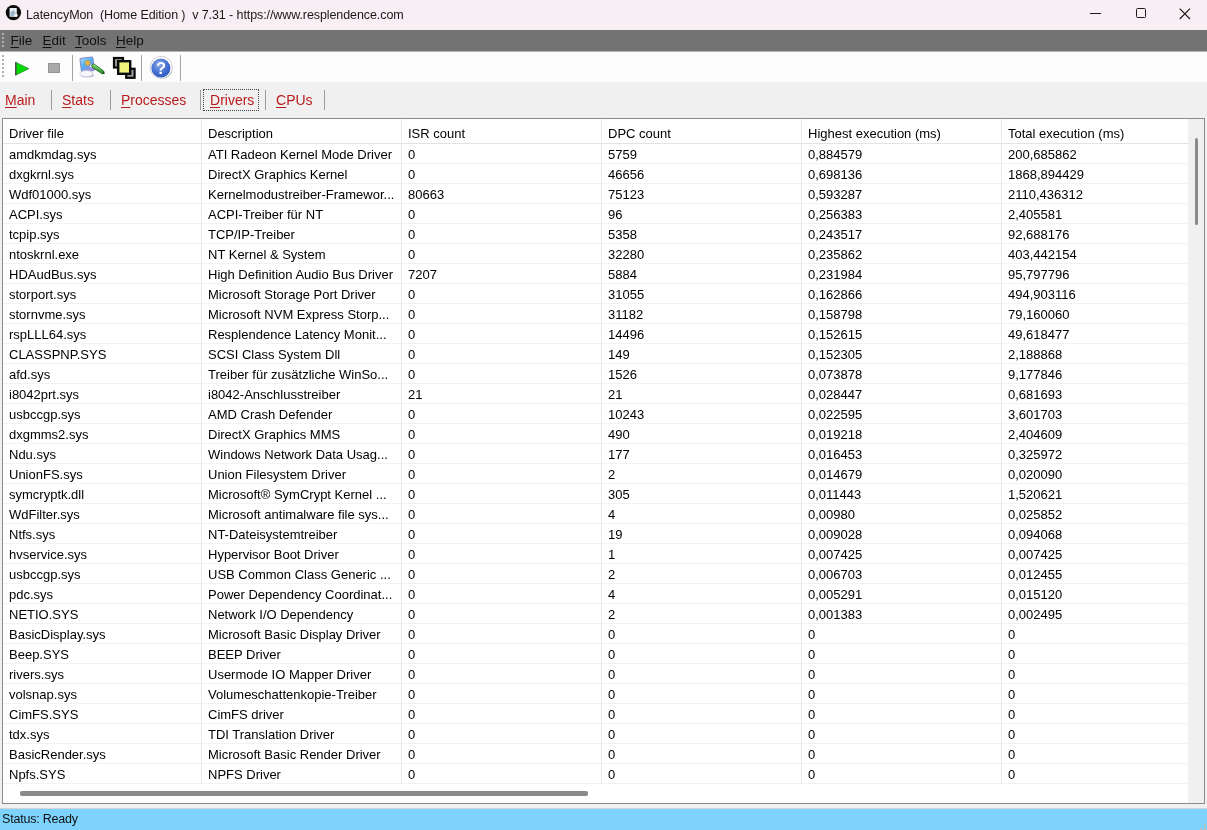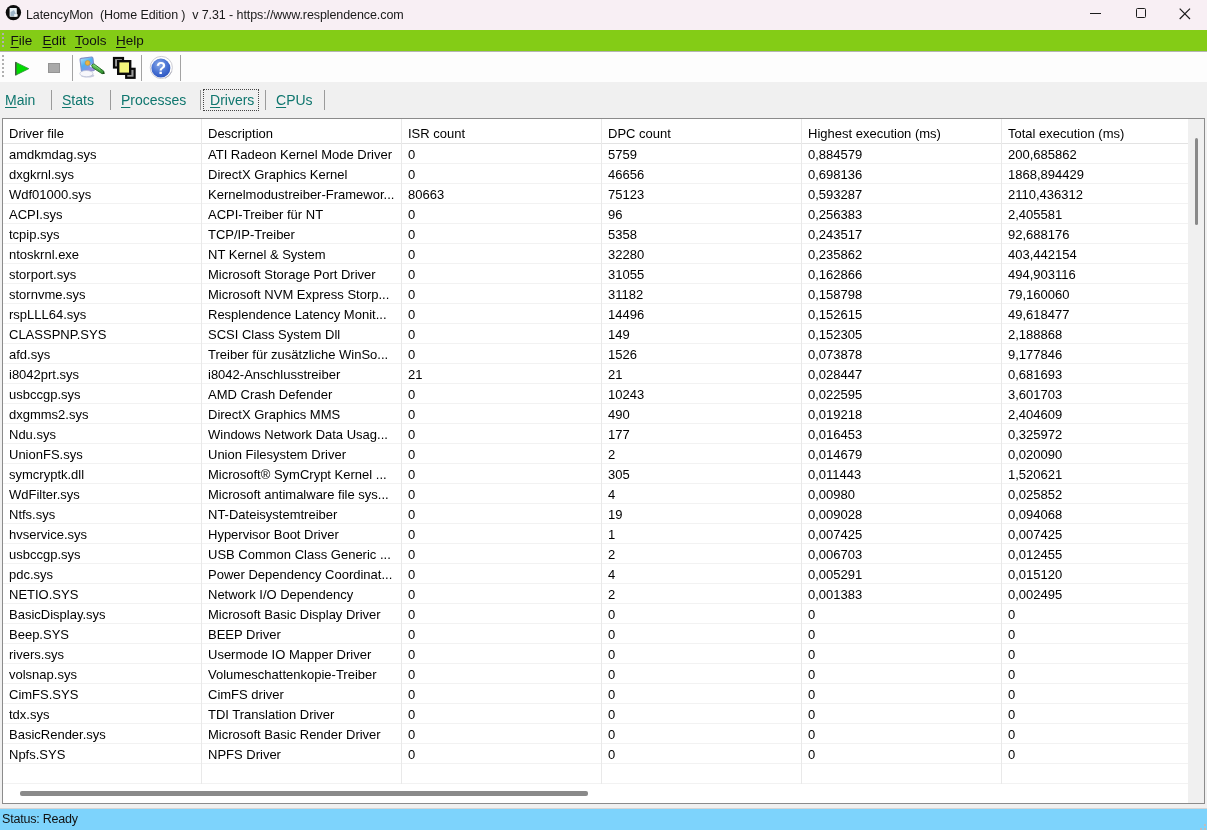--- a/index.html
+++ b/index.html
@@ -1,26 +1,26 @@
 <!DOCTYPE html>
 <html><head><meta charset="utf-8"><title>LatencyMon</title><style>
 *{margin:0;padding:0;box-sizing:border-box}
 html,body{width:1207px;height:830px;overflow:hidden;background:#f0f0f0;
  font-family:"Liberation Sans",sans-serif;-webkit-font-smoothing:antialiased}
 .abs{position:absolute}
 #titlebar{position:absolute;left:0;top:0;width:1207px;height:30px;background:#f8eff4}
 #title{position:absolute;left:26px;top:0;height:30px;line-height:31px;font-size:12.5px;color:#191919;white-space:pre;letter-spacing:-0.09px}
-#menubar{position:absolute;left:0;top:30px;width:1207px;height:22px;background:#84cc16;border-bottom:1px solid #b4b4b4}
+#menubar{position:absolute;left:0;top:30px;width:1207px;height:22px;background:#737373;border-bottom:1px solid #b4b4b4}
 .mi{position:absolute;top:0;height:21px;line-height:21px;font-size:13.5px;color:#111}
 .mi u{text-decoration-thickness:1px;text-underline-offset:1.5px}
 #toolbar{position:absolute;left:0;top:52px;width:1207px;height:30px;background:#fdfdfd}
 .grip{position:absolute;left:2px;width:2px;background-image:repeating-linear-gradient(to bottom,#b0b0b0 0 2px,transparent 2px 4px)}
 .tsep{position:absolute;top:3px;width:1px;height:26px;background:#a3a3a3}
 #tabbar{position:absolute;left:0;top:82px;width:1207px;height:36px;background:#f0f0f0}
-.tab{position:absolute;top:0;height:36px;line-height:37px;font-size:14px;color:#0f766e}
+.tab{position:absolute;top:0;height:36px;line-height:37px;font-size:14px;color:#b91c1c}
 .tab u{text-decoration-thickness:1px;text-underline-offset:2px}
 .tabsep{position:absolute;top:8px;width:1px;height:20px;background:#9b9b9b}
 #focusbox{position:absolute;left:203px;top:7px;width:56px;height:22px;border:1px dotted #444}
 #tbl{position:absolute;left:2px;top:118px;width:1203px;height:686px;border:1px solid #8b8b8b;background:#fff}
 #hdr{position:absolute;left:0;top:0;width:1185px;height:24px;background:#fff}
 #hdr i{line-height:25px;top:2px}
 i{font-style:normal}
 .c0,.c1,.c2,.c3,.c4,.c5{position:absolute;top:0;white-space:nowrap;font-size:13px;color:#000}
 .c0{left:6px}.c1{left:205px}.c2{left:405px}.c3{left:605px}.c4{left:805px}.c5{left:1005px}
 #hline{position:absolute;left:0;top:24px;width:1185px;height:1px;background:#e3e3e3}
@@ -184,20 +184,28 @@
       </div>
 <div class="r">
         <i class="c0">ntoskrnl.exe</i>
         <i class="c1">NT Kernel &amp; System</i>
         <i class="c2">0</i>
         <i class="c3">32280</i>
         <i class="c4">0,235862</i>
         <i class="c5">403,442154</i>
       </div>
 <div class="r">
+        <i class="c0">HDAudBus.sys</i>
+        <i class="c1">High Definition Audio Bus Driver</i>
+        <i class="c2">7207</i>
+        <i class="c3">5884</i>
+        <i class="c4">0,231984</i>
+        <i class="c5">95,797796</i>
+      </div>
+<div class="r">
         <i class="c0">storport.sys</i>
         <i class="c1">Microsoft Storage Port Driver</i>
         <i class="c2">0</i>
         <i class="c3">31055</i>
         <i class="c4">0,162866</i>
         <i class="c5">494,903116</i>
       </div>
 <div class="r">
         <i class="c0">stornvme.sys</i>
         <i class="c1">Microsoft NVM Express Storp...</i>

